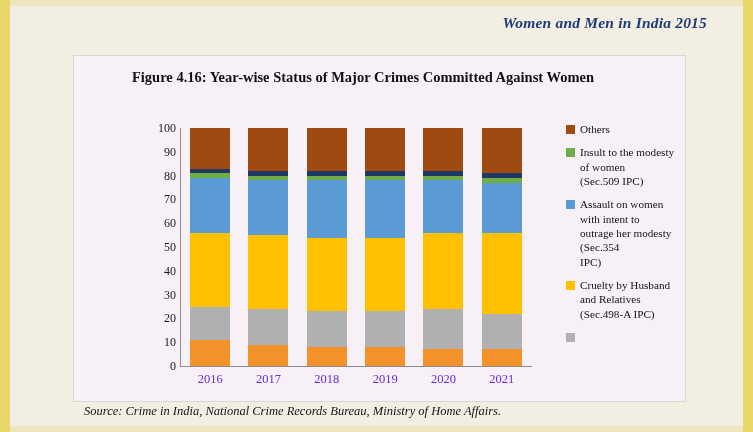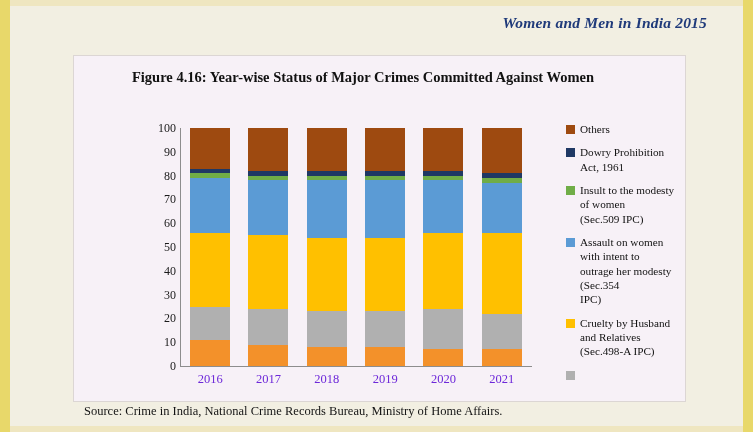--- a/index.html
+++ b/index.html
@@ -168,20 +168,21 @@
     color: #111;
     white-space: pre-line;
     width: 185px;
   }
 
   .source-note {
     position: absolute;
     left: 84px;
     top: 404px;
     font-family: "Liberation Serif", serif;
+    font-style: italic;
     font-size: 12.5px;
     color: #141414;
   }
 </style>
 </head>
 <body>
 
 <div class="page-edge-top"></div>
 <div class="page-edge-bottom"></div>
 <div class="page-edge-left"></div>
@@ -275,24 +276,20 @@
       <span>2020</span>
       <span>2021</span>
     </div>
 
   <div class="legend" id="legend">
       <div class="legend-item">
         <div class="legend-swatch" style="background: rgb(158, 74, 16);"></div>
         <div class="legend-label">Others</div>
       </div>
       <div class="legend-item">
-        <div class="legend-swatch" style="background: rgb(31, 56, 100);"></div>
-        <div class="legend-label">Dowry Prohibition Act, 1961</div>
-      </div>
-      <div class="legend-item">
         <div class="legend-swatch" style="background: rgb(112, 173, 71);"></div>
         <div class="legend-label">Insult to the modesty of women
 (Sec.509 IPC)</div>
       </div>
       <div class="legend-item">
         <div class="legend-swatch" style="background: rgb(91, 155, 213);"></div>
         <div class="legend-label">Assault on women with intent to
 outrage her modesty (Sec.354
 IPC)</div>
       </div>

